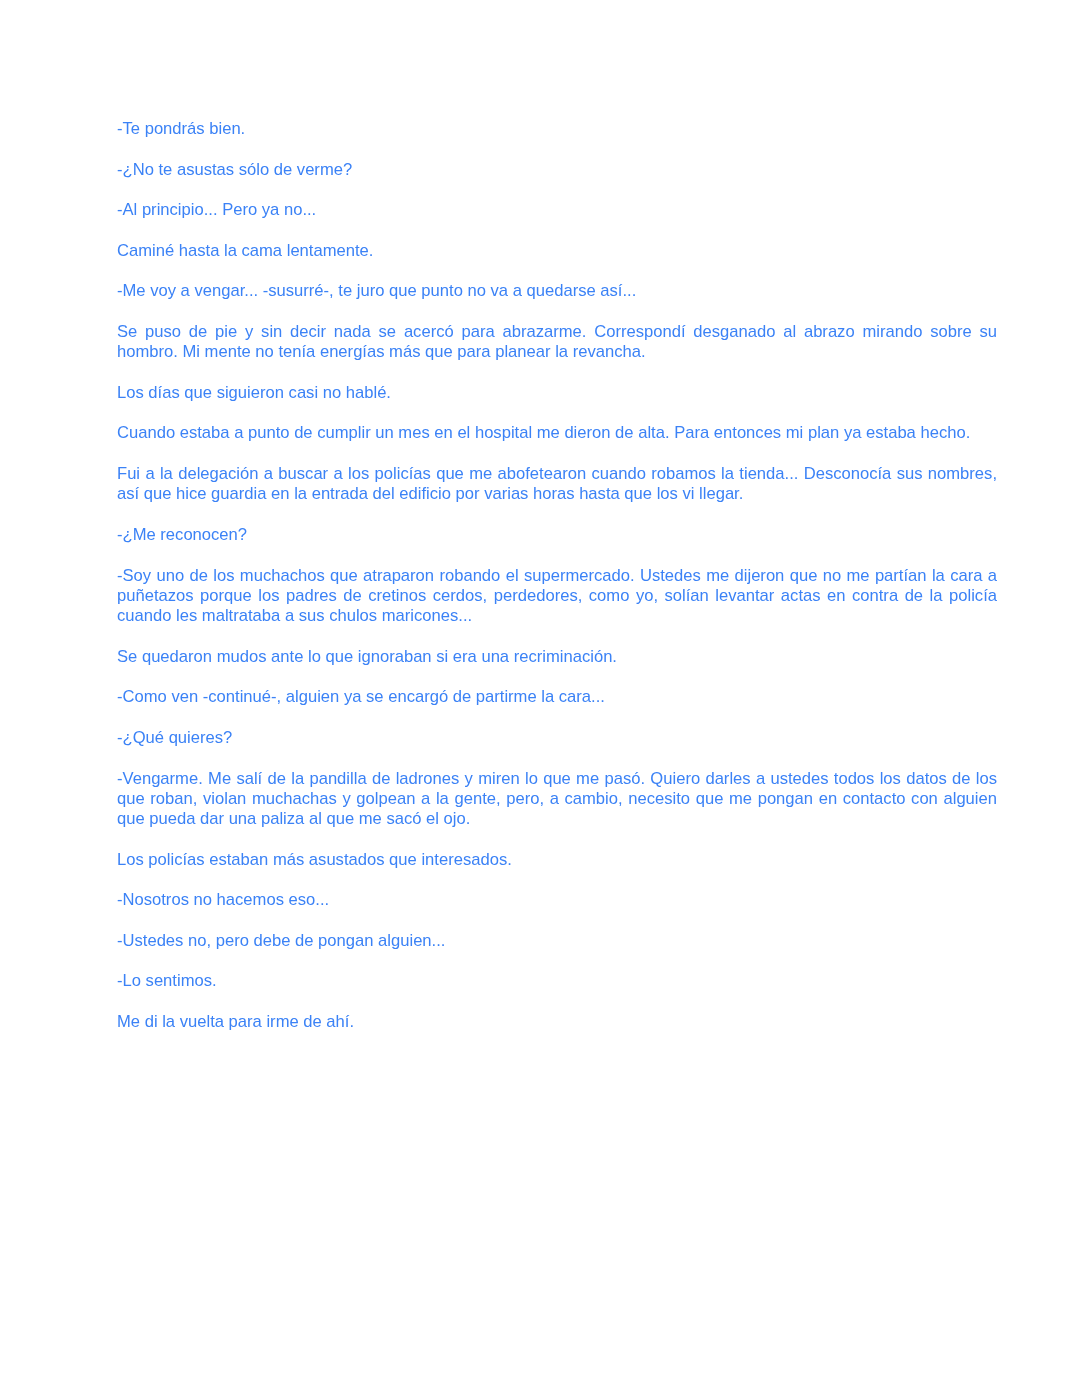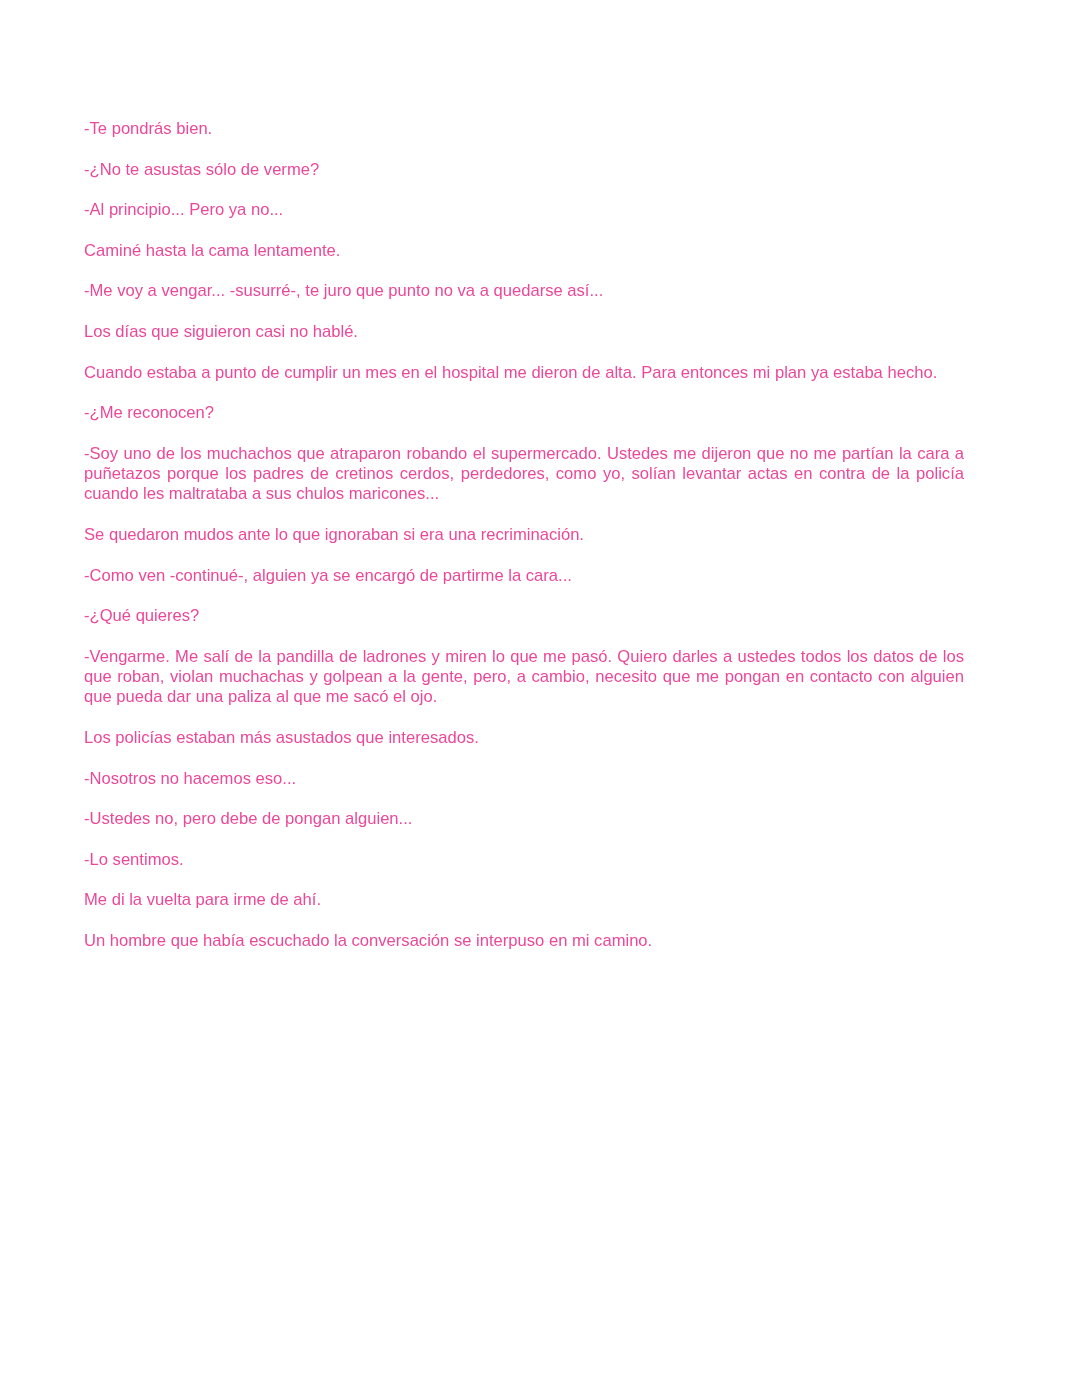--- a/index.html
+++ b/index.html
@@ -1,49 +1,50 @@
 <!DOCTYPE html>
 <html><head>
 <meta charset="utf-8">
 <style>
   html, body { margin: 0; padding: 0; background: #ffffff; }
   body { width: 1080px; height: 1397px; position: relative; overflow: hidden; }
   .page {
     position: absolute;
-    left: 84px;
+    left: 117px;
     top: 119px;
     width: 880px;
     font-family: "Liberation Sans", sans-serif;
     font-size: 16.6px;
     line-height: 20.3px;
-    color: #ec4899;
+    color: #3b82f6;
   }
   .para {
     margin: 0 0 20.3px 0;
     text-align: justify;
     text-justify: inter-word;
     white-space: normal;
   }
 </style>
 </head>
 <body>
 
 <div class="page">
   <p class="para">-Te pondrás bien.</p>
   <p class="para">-¿No te asustas sólo de verme?</p>
   <p class="para">-Al principio... Pero ya no...</p>
   <p class="para">Caminé hasta la cama lentamente.</p>
   <p class="para">-Me voy a vengar... -susurré-, te juro que punto no va a quedarse así...</p>
+  <p class="para">Se puso de pie y sin decir nada se acercó para abrazarme. Correspondí desganado al abrazo mirando sobre su hombro. Mi mente no tenía energías más que para planear la revancha.</p>
   <p class="para">Los días que siguieron casi no hablé.</p>
   <p class="para">Cuando estaba a punto de cumplir un mes en el hospital me dieron de alta.  Para entonces mi plan ya estaba hecho.</p>
+  <p class="para">Fui a la delegación a buscar a los policías que me abofetearon cuando robamos la tienda... Desconocía sus nombres, así que hice guardia en la entrada del edificio por varias horas hasta que los vi llegar.</p>
   <p class="para">-¿Me reconocen?</p>
   <p class="para">-Soy uno de los muchachos que atraparon robando el supermercado.  Ustedes me dijeron que no me partían la cara a puñetazos porque los padres de cretinos cerdos, perdedores, como yo, solían levantar actas en contra de la policía cuando les maltrataba a sus chulos maricones...</p>
   <p class="para">Se quedaron mudos ante lo que ignoraban si era una recriminación.</p>
   <p class="para">-Como ven -continué-, alguien ya se encargó de partirme la cara...</p>
   <p class="para">-¿Qué quieres?</p>
   <p class="para">-Vengarme. Me salí de la pandilla de ladrones y miren lo que me pasó. Quiero darles a ustedes todos los datos de los que roban, violan muchachas y golpean a la gente, pero, a cambio, necesito que me pongan en contacto con alguien que pueda dar una paliza al que me sacó el ojo.</p>
   <p class="para">Los policías estaban más asustados que interesados.</p>
   <p class="para">-Nosotros no hacemos eso...</p>
   <p class="para">-Ustedes no, pero debe de pongan alguien...</p>
   <p class="para">-Lo sentimos.</p>
   <p class="para">Me di la vuelta para irme de ahí.</p>
-  <p class="para">Un hombre que había escuchado la conversación se interpuso en mi camino.</p>
 </div>
 
 </body></html>

